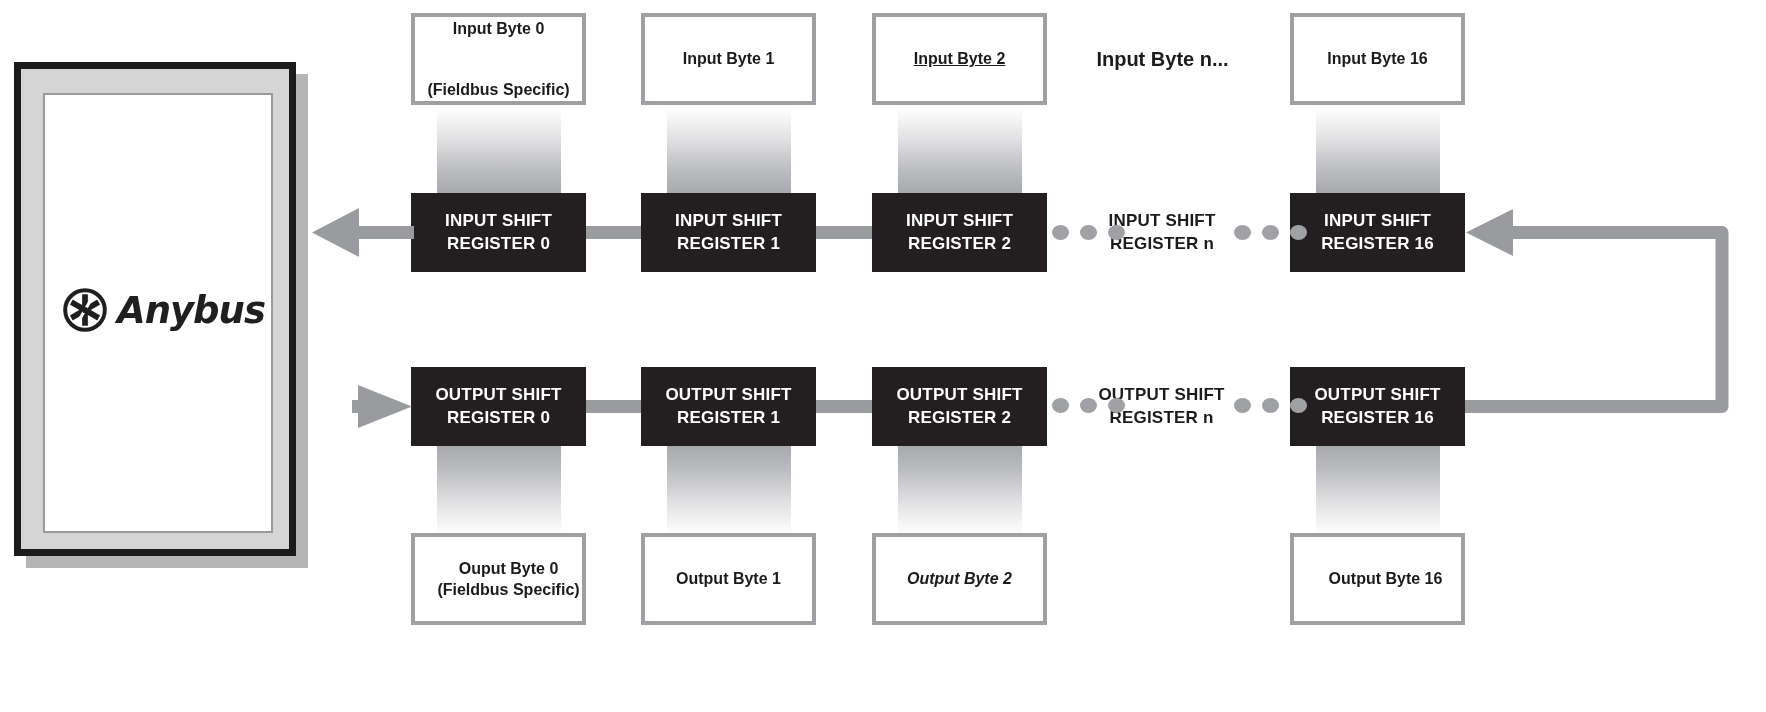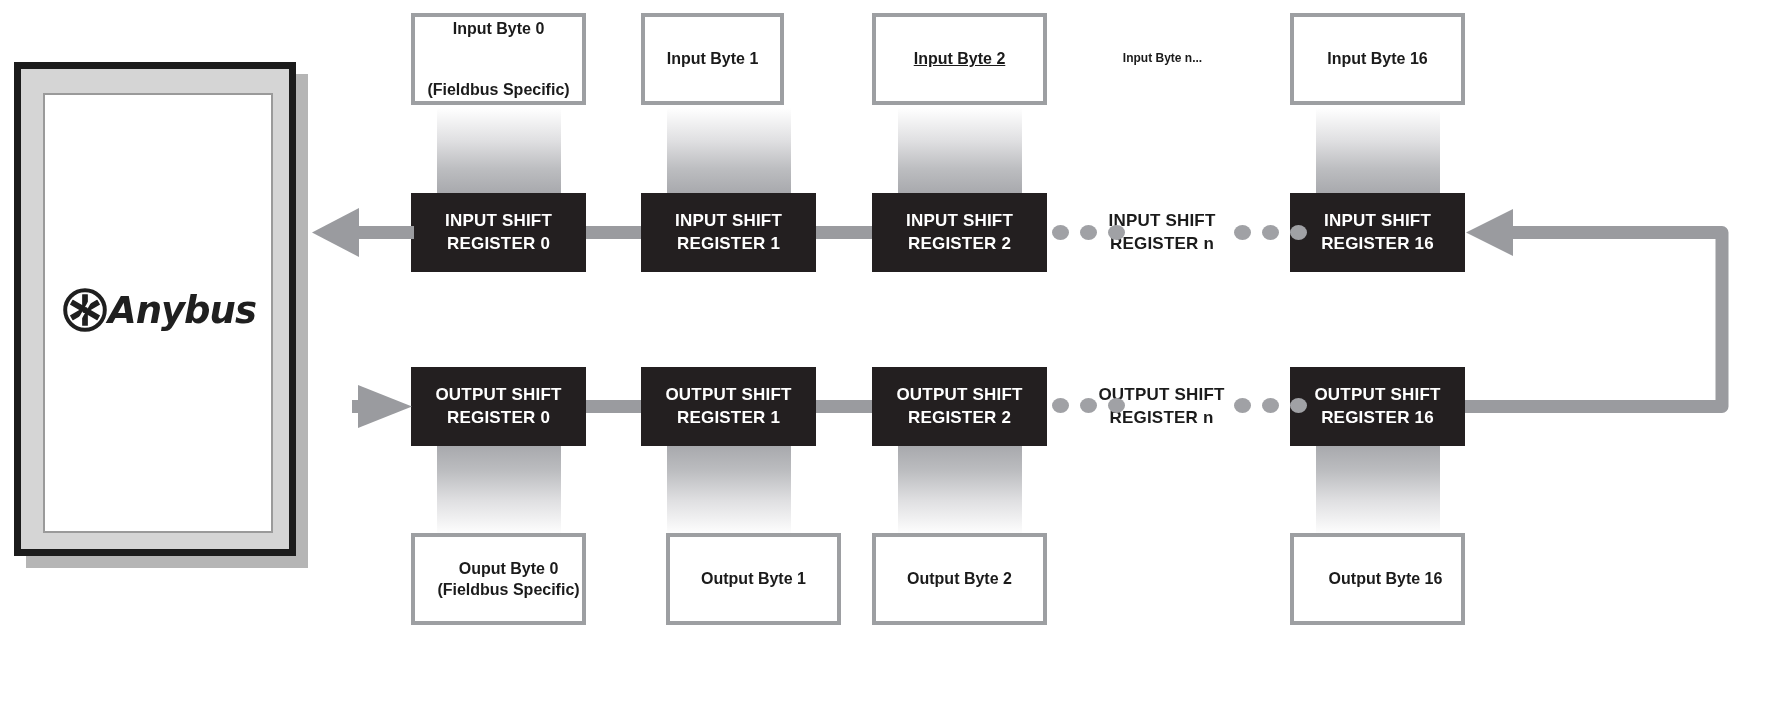--- a/index.html
+++ b/index.html
@@ -1,21 +1,21 @@
 <!DOCTYPE html>
 <html><head>
 <meta charset="utf-8">
 <style>
   html,body{margin:0;padding:0;background:#ffffff;}
   body{font-family:"Liberation Sans",sans-serif;}
   #stage{position:relative;width:1766px;height:712px;background:#fff;overflow:hidden;}
   .module-shadow{position:absolute;background:#b5b5b5;}
   .module-frame{position:absolute;background:#d5d5d5;border:7px solid #1b1b1b;box-sizing:border-box;}
   .module-inner{position:absolute;background:#ffffff;border:2px solid #9a9a9a;box-sizing:border-box;}
-  .logo-wrap{position:absolute;display:flex;align-items:center;gap:1px;}
+  .logo-wrap{position:absolute;display:flex;align-items:center;gap:10px;}
   .logo-mark{width:44px;height:44px;flex:0 0 auto;}
   .logo-text{font-family:"DejaVu Sans",sans-serif;font-style:italic;font-weight:bold;
              font-size:37px;letter-spacing:-1px;color:#1f1f1f;line-height:1;}
 
   
   .reg{position:absolute;background:#231f20;color:#ffffff;
        display:flex;flex-direction:column;align-items:center;justify-content:center;
        font-size:17px;font-weight:bold;line-height:1.30;letter-spacing:0.2px;text-align:center;}
   .reg span{display:block;white-space:nowrap;}
 
@@ -24,21 +24,21 @@
        display:flex;flex-direction:column;align-items:center;justify-content:center;
        font-size:17px;font-weight:bold;line-height:1.30;letter-spacing:0.2px;text-align:center;}
   .reg-plain span{display:block;white-space:nowrap;}
 
   
   .byte{position:absolute;background:#ffffff;border:4px solid #9d9fa2;box-sizing:border-box;
         display:flex;flex-direction:column;align-items:center;justify-content:center;
         font-size:16px;font-weight:bold;color:#1b1b1b;line-height:1.32;text-align:center;}
   .byte span{display:block;white-space:nowrap;}
   .byte-plain{position:absolute;display:flex;flex-direction:column;align-items:center;
-        justify-content:center;font-size:12px;font-weight:bold;color:#1b1b1b;
+        justify-content:center;font-size:20px;font-weight:bold;color:#1b1b1b;
         line-height:1.32;text-align:right;}
   .byte-plain span{display:block;white-space:nowrap;}
 
   
   .grad-down{position:absolute;background:linear-gradient(to bottom,#a8a9ad 0%,#bcbdc0 28%,#e0e0e2 62%,#ffffff 100%);}
   .grad-up{position:absolute;background:linear-gradient(to top,#a8a9ad 0%,#bcbdc0 28%,#e0e0e2 62%,#ffffff 100%);}
 
   
   .link{position:absolute;background:#9a9b9f;}
 
@@ -72,21 +72,21 @@
       </g>
       <circle cx="50" cy="50" r="7" fill="#1f1f1f"></circle>
     </svg>
     <div class="logo-text">Anybus</div>
   </div>
 
   <div class="byte" style="left:411px;top:13px;width:175px;height:92px;gap:40px;">
     <span>Input Byte 0</span>
     <span>(Fieldbus Specific)</span>
   </div>
-  <div class="byte" style="left:641px;top:13px;width:143px;height:92px;justify-content:center;">
+  <div class="byte" style="left:641px;top:13px;width:175px;height:92px;justify-content:center;">
     <span>Input Byte 1</span>
   </div>
   <div class="byte" style="left:872px;top:13px;width:175px;height:92px;text-decoration:underline;">
     <span>Input Byte 2</span>
   </div>
   <div class="byte-plain" style="left:1085px;top:13px;width:155px;height:92px;">
     <span>Input Byte n...</span>
   </div>
   <div class="byte" style="left:1290px;top:13px;width:175px;height:92px;">
     <span>Input Byte 16</span>
@@ -169,24 +169,24 @@
 
   <div class="grad-down" style="left:437px;top:446px;width:124px;height:89px;"></div>
   <div class="grad-down" style="left:667px;top:446px;width:124px;height:89px;"></div>
   <div class="grad-down" style="left:898px;top:446px;width:124px;height:89px;"></div>
   <div class="grad-down" style="left:1316px;top:446px;width:124px;height:89px;"></div>
 
   <div class="byte" style="left:411px;top:533px;width:175px;height:92px;padding-left:20px;">
     <span>Ouput Byte 0</span>
     <span>(Fieldbus Specific)</span>
   </div>
-  <div class="byte" style="left:641px;top:533px;width:175px;height:92px;margin-left:25px;">
+  <div class="byte" style="left:641px;top:533px;width:175px;height:92px;">
     <span>Output Byte 1</span>
   </div>
-  <div class="byte" style="left:872px;top:533px;width:175px;height:92px;">
+  <div class="byte" style="left:872px;top:533px;width:175px;height:92px;font-style:italic;">
     <span>Output Byte 2</span>
   </div>
   <div class="byte" style="left:1290px;top:533px;width:175px;height:92px;padding-left:16px;">
     <span>Output Byte 16</span>
   </div>
 
   <svg class="svgl" viewBox="0 0 1766 712">
 
     <g>
       <rect x="359" y="226" width="55" height="13" fill="#9a9b9f"></rect>

